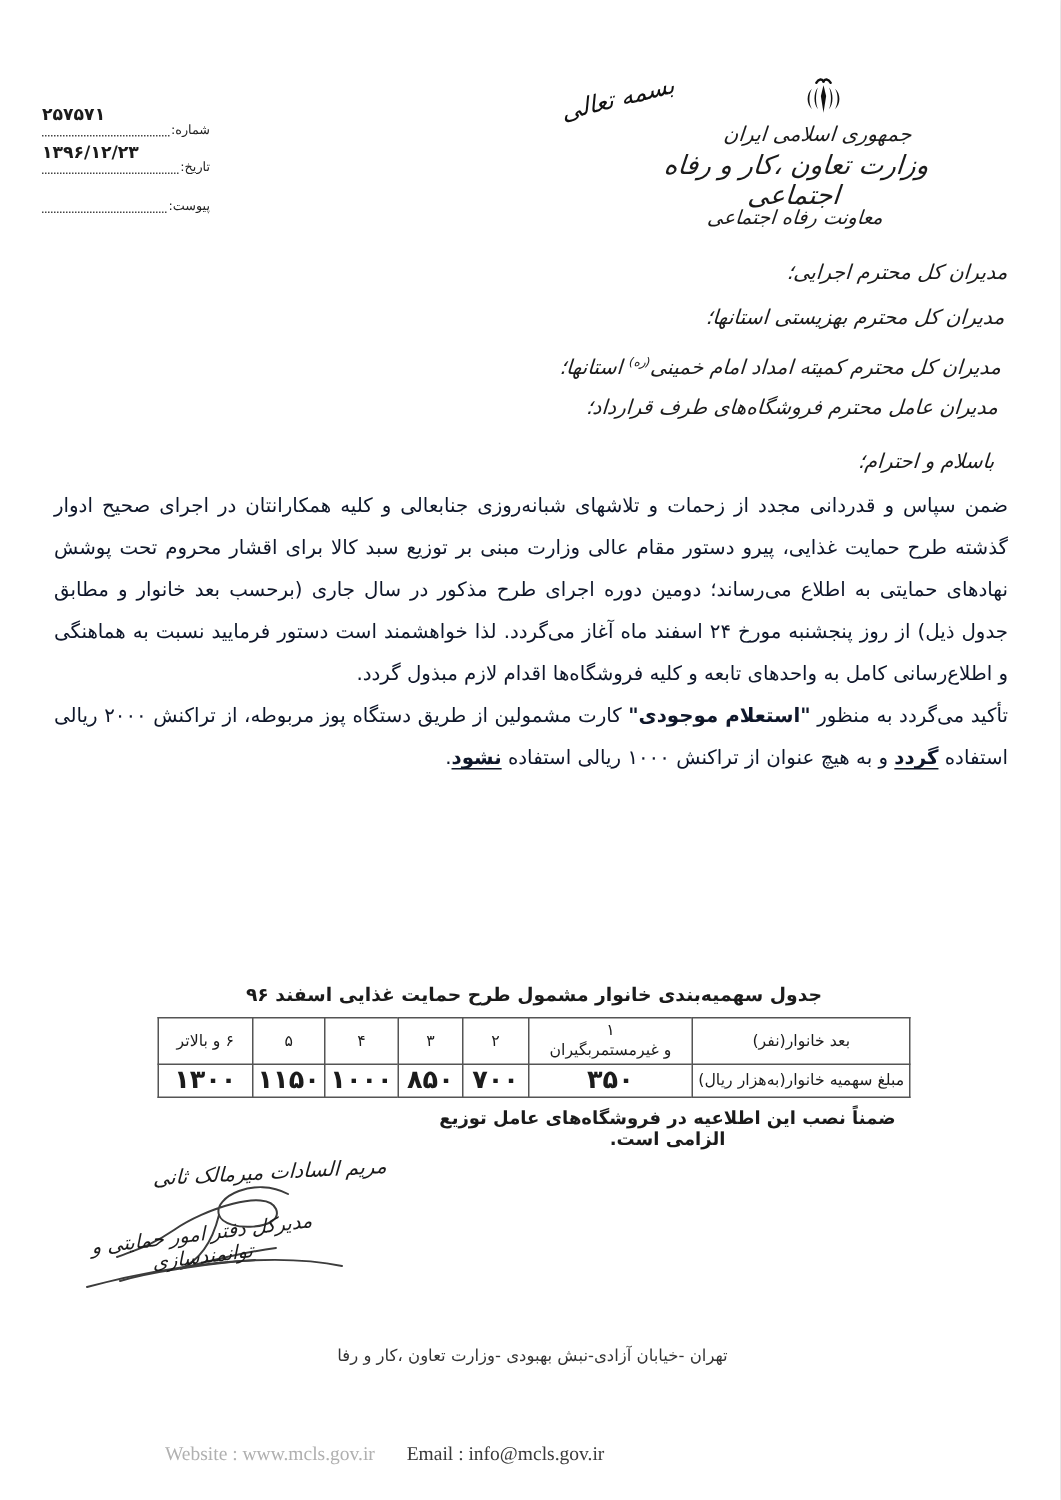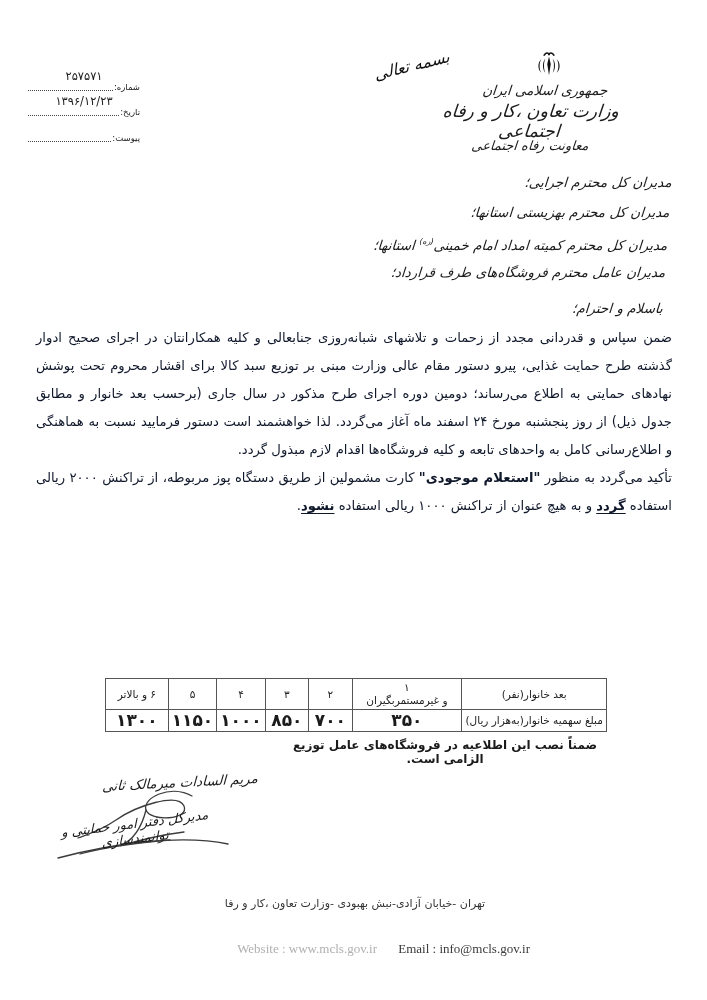--- a/index.html
+++ b/index.html
@@ -4,21 +4,21 @@
 <style>
   html,body{margin:0;padding:0;background:#e8e8e8;}
   .page{
     position:relative;width:707px;height:1000px;background:#ffffff;
     font-family:"DejaVu Sans",sans-serif;color:#1b1b1b;overflow:hidden;
     box-shadow:0 0 6px rgba(0,0,0,.25);
   }
   
   .meta{position:absolute;left:28px;top:70px;width:112px;font-size:9px;direction:rtl;}
   .meta-row{position:relative;margin-bottom:3px;}
-  .meta-value{display:block;text-align:center;font-weight:normal;font-size:11.5px;letter-spacing:1px;line-height:12px;}
+  .meta-value{display:block;text-align:left;font-weight:bold;font-size:11.5px;letter-spacing:1px;line-height:12px;}
   .meta-line{display:flex;direction:rtl;align-items:center;}
   .meta-label{font-size:8.5px;color:#222;white-space:nowrap;}
   .meta-dots{flex:1;border-bottom:1.5px dotted #444;height:7px;margin-right:1px;}
   
   .basmala{
     position:absolute;left:352px;top:56px;width:120px;text-align:center;
     font-style:italic;font-size:16px;transform:rotate(-14deg) skewX(-6deg);color:#111;
   }
   
   .emblem{position:absolute;left:533px;top:48px;}
@@ -58,21 +58,21 @@
     direction:rtl;font-weight:bold;font-size:12px;}
   
   .sig-name{position:absolute;left:100px;top:774px;width:160px;text-align:center;
     direction:rtl;font-style:italic;font-size:13.5px;transform:rotate(-3deg) skewX(-5deg);}
   .sig-title{position:absolute;left:30px;top:816px;width:210px;text-align:center;
     direction:rtl;font-style:italic;font-size:13px;transform:rotate(-7deg) skewX(-5deg);}
   .sig-scrawl{position:absolute;left:50px;top:782px;}
   
   .footer-address{position:absolute;left:145px;top:897px;width:420px;text-align:center;
     direction:rtl;font-size:11px;color:#333;}
-  .footer-web{position:absolute;left:110px;top:941px;width:420px;text-align:right;
+  .footer-web{position:absolute;left:110px;top:961px;width:420px;text-align:left;
     font-family:"Liberation Serif",serif;font-size:13px;}
   .footer-web .site{color:#b0b0b0;}
   .footer-web .mail{color:#3a3a3a;margin-left:18px;}
 </style>
 </head>
 <body>
 
 <div class="page">
 
   <div class="meta">
@@ -125,20 +125,21 @@
     <div><span>مدیران کل محترم کمیته امداد امام خمینی</span><sup class="resp">(ره)</sup><span> استانها؛</span></div>
     <div>مدیران عامل محترم فروشگاه‌های طرف قرارداد؛</div>
     <div class="salutation">باسلام و احترام؛</div>
   </div>
 
   <div class="body-text">
     <p>ضمن سپاس و قدردانی مجدد از زحمات و تلاشهای شبانه‌روزی جنابعالی و کلیه همکارانتان در اجرای صحیح ادوار گذشته طرح حمایت غذایی، پیرو دستور مقام عالی وزارت مبنی بر توزیع سبد کالا برای اقشار محروم تحت پوشش نهادهای حمایتی به اطلاع می‌رساند؛ دومین دوره اجرای طرح مذکور در سال جاری (برحسب بعد خانوار و مطابق جدول ذیل) از روز پنجشنبه مورخ ۲۴ اسفند ماه آغاز می‌گردد. لذا خواهشمند است دستور فرمایید نسبت به هماهنگی و اطلاع‌رسانی کامل به واحدهای تابعه و کلیه فروشگاه‌ها اقدام لازم مبذول گردد.</p>
     <p><span>تأکید می‌گردد به منظور </span><span class="b">"استعلام موجودی"</span><span> کارت مشمولین از طریق دستگاه پوز مربوطه، از تراکنش ۲۰۰۰ ریالی استفاده </span><span class="bu">گردد</span><span> و به هیچ عنوان از تراکنش ۱۰۰۰ ریالی استفاده </span><span class="bu">نشود</span><span>.</span></p>
   </div>
 
+  <div class="tbl-title">جدول سهمیه‌بندی خانوار مشمول طرح حمایت غذایی اسفند ۹۶</div>
   <table class="quota">
     <tbody>
         <tr>
       <td class="hdr" style="width:162px;">بعد خانوار(نفر)</td>
       <td class="hdr" style="width:112px;">
         <div>۱</div>
         <div>و غیرمستمربگیران</div>
       </td>
       <td class="hdr" style="width:38px;">۲</td>
       <td class="hdr" style="width:38px;">۳</td>

